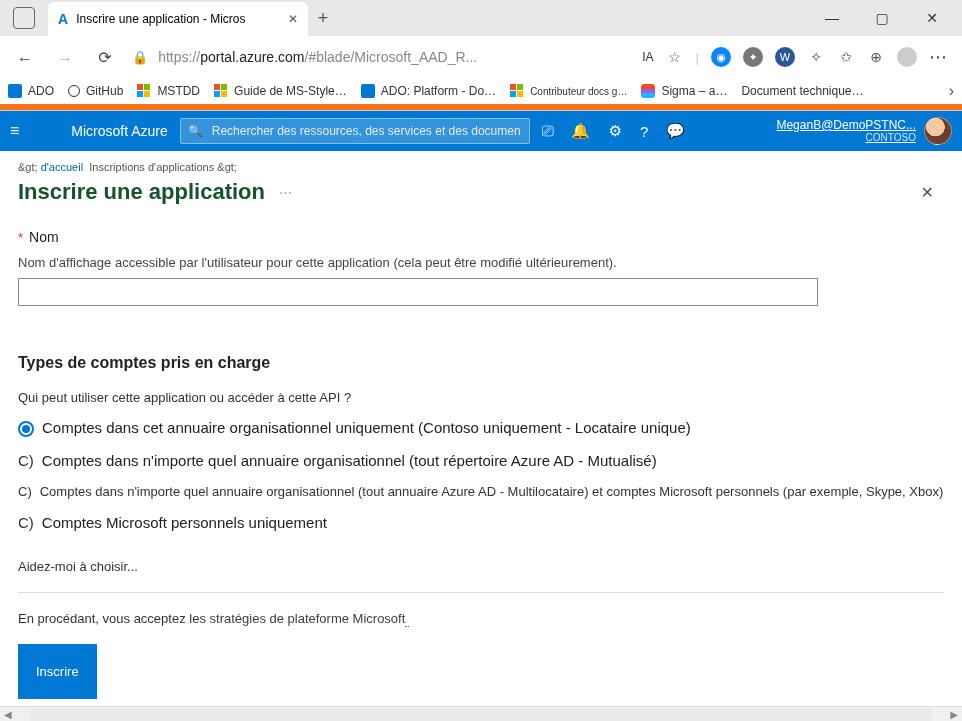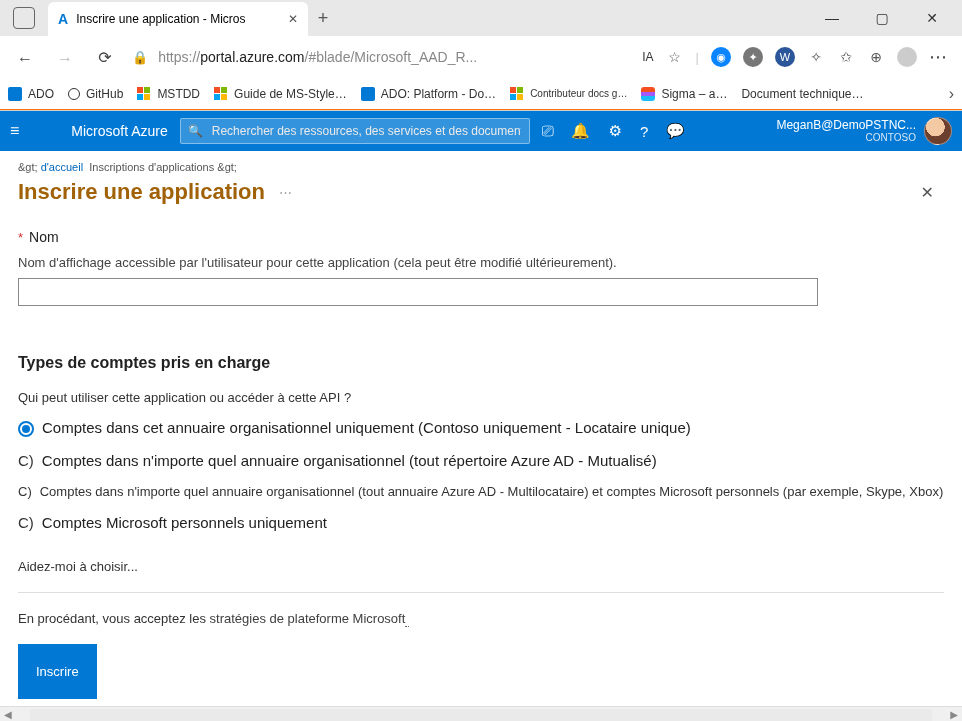--- a/index.html
+++ b/index.html
@@ -27,51 +27,51 @@
   .addr-icons { display: flex; align-items: center; gap: 12px; padding: 0 6px; }
   .pill { font-size: 12px; color: #333; }
   .circle-icon { width: 20px; height: 20px; border-radius: 50%; display: inline-flex; align-items: center; justify-content: center; font-size: 11px; color: #fff; }
   .ci-blue { background:#0a84ff; }
   .ci-gray { background:#777; }
   .ci-darkblue { background:#2b579a; }
   .ci-user { background:#ccc; }
   .ext-icon { width: 18px; height: 18px; display:inline-flex; align-items:center; justify-content:center; color:#555; font-size:14px; }
   .dots { font-size: 18px; letter-spacing: 1px; color:#444; }
 
-  .favbar { display: flex; align-items: center; height: 32px; background: #fff; padding: 0 8px; gap: 14px; border-bottom: 1px solid #f97316; overflow: hidden; }
+  .favbar { display: flex; align-items: center; height: 32px; background: #fff; padding: 0 8px; gap: 14px; border-bottom: 6px solid #f97316; overflow: hidden; }
   .fav { display: flex; align-items: center; gap: 6px; font-size: 12px; color: #333; white-space: nowrap; }
   .fav-icon { width: 14px; height: 14px; display:inline-block; }
   .fi-ado { background:#0078d4; border-radius:2px; }
   .fi-gh { border:1.5px solid #333; border-radius:50%; width:12px;height:12px; }
   .fi-ms { display:inline-grid; grid-template-columns:6px 6px; grid-template-rows:6px 6px; gap:1px; }
   .fi-ms span:nth-child(1){background:#f25022;} .fi-ms span:nth-child(2){background:#7fba00;}
   .fi-ms span:nth-child(3){background:#00a4ef;} .fi-ms span:nth-child(4){background:#ffb900;}
   .fi-figma { background:linear-gradient(#f24e1e 33%,#a259ff 33% 66%,#1abcfe 66%); border-radius:3px; }
   .favbar .chev { margin-left: auto; font-size: 16px; color:#555; }
 
   
   .azure-header { height: 40px; background: #0078d4; color: #fff; display: flex; align-items: center; padding: 0 10px; gap: 12px; }
   .hamburger { font-size: 16px; }
   .azure-brand { font-size: 14px; margin-left: 40px; }
   .azure-search { flex: 0 0 350px; display: flex; align-items: center; background: rgba(255,255,255,0.2); border: 1px solid rgba(255,255,255,0.4); border-radius: 2px; height: 26px; padding: 0 8px; color: #fff; font-size: 12px; gap: 8px; }
   .azure-search input { background: transparent; border: none; color: #fff; flex:1; font-size: 12px; outline:none; }
   .azure-search input::placeholder { color: #eaeaea; }
   .hdr-icons { display: flex; gap: 18px; font-size: 15px; align-items: center; }
   .hdr-spacer { flex: 1; }
   .user-block { display: flex; align-items: center; gap: 8px; }
-  .user-text { text-align: right; line-height: 1.1; }
+  .user-text { text-align: right; line-height: 1.1; text-decoration: underline; }
   .user-text .dir { font-size: 10px; color: #d8e6f5; }
   .avatar { width: 28px; height: 28px; border-radius: 50%; background: radial-gradient(circle at 40% 35%, #f3c9a3 0 40%, #6b3e2e 41% 100%); border:1px solid rgba(255,255,255,.4); }
 
   
   .page { background: #fff; height: calc(721px - 36px - 42px - 32px - 40px - 16px); overflow-y: scroll; overflow-x: hidden; position: relative; }
   .breadcrumb { padding: 10px 18px 4px; font-size: 11px; color: #555; }
   .breadcrumb a { color: #0066b8; text-decoration: none; }
   .title-row { display:flex; align-items:center; padding: 2px 18px 24px; }
-  .page-title { font-size: 22px; font-weight: 600; color: #a16207; }
+  .page-title { font-size: 22px; font-weight: 600; color: #14532d; }
   .title-dots { margin-left: 14px; color: #888; letter-spacing: 2px; }
   .title-close { margin-left: auto; margin-right: 10px; font-size: 16px; color: #555; }
 
   .form { padding: 0 18px; }
   .field-label-row { display:flex; align-items:center; gap:6px; }
   .req { color: #d13438; }
   .field-label { font-size: 14px; color: #222; }
   .field-help { font-size: 13px; color: #444; margin-top: 10px; }
   .text-input { width: 800px; height: 28px; border: 1px solid #888; margin-top: 8px; padding: 0 6px; font-size: 13px; }
   .section-h { font-size: 16px; color: #222; margin-top: 48px; }

